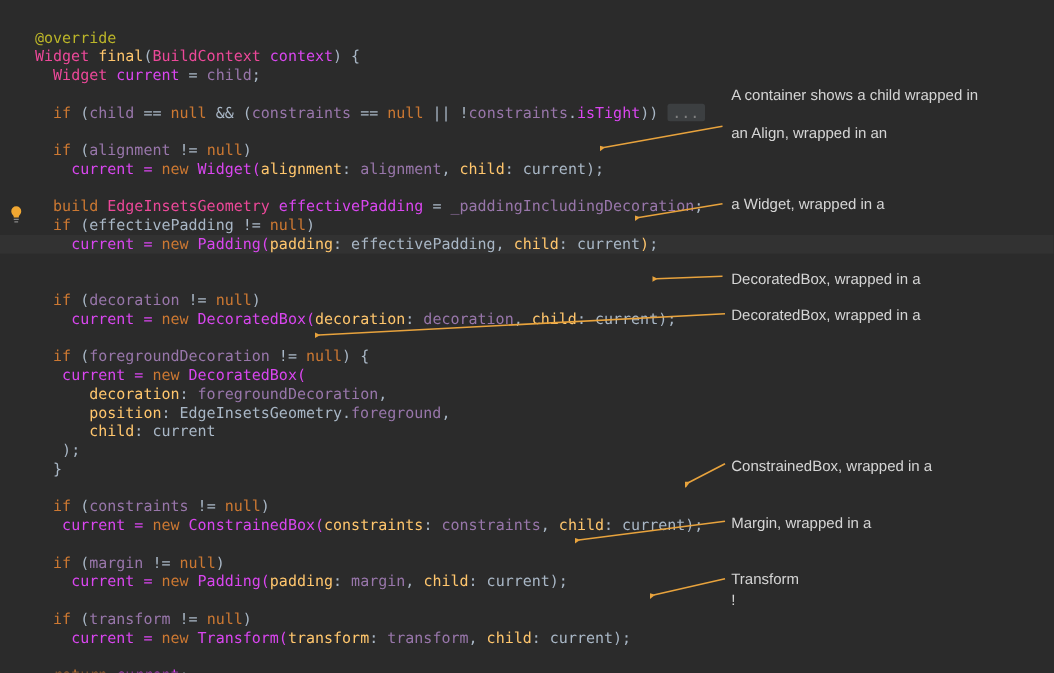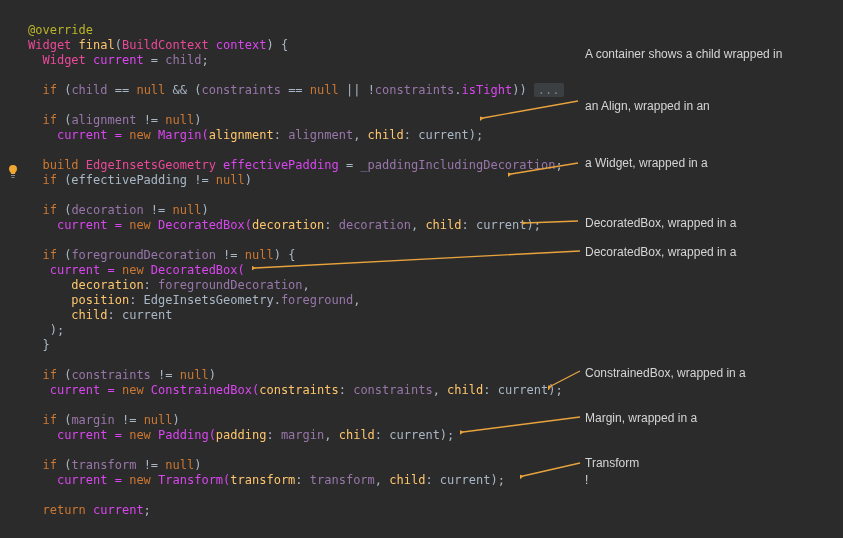--- a/index.html
+++ b/index.html
@@ -48,24 +48,25 @@
 <body>
 
 <div class="code-area">
 <span class="tok-annot">@override</span>
 <span><span class="tok-type">Widget </span><span class="tok-param">final</span><span class="tok-p">(</span><span class="tok-type">BuildContext </span><span class="tok-id">context</span><span class="tok-p">) {</span></span>
 <span><span>  </span><span class="tok-type">Widget </span><span class="tok-id">current</span><span class="tok-p"> = </span><span class="tok-field">child</span><span class="tok-p">;</span></span>
 
 <span><span>  </span><span class="tok-kw">if </span><span class="tok-p">(</span><span class="tok-field">child</span><span class="tok-p"> == </span><span class="tok-kw">null</span><span class="tok-p"> &amp;&amp; (</span><span class="tok-field">constraints</span><span class="tok-p"> == </span><span class="tok-kw">null</span><span class="tok-p"> || !</span><span class="tok-field">constraints</span><span class="tok-p">.</span><span class="tok-id">isTight</span><span class="tok-p">)) </span><span class="tok-fold">...</span></span>
 
 <span><span>  </span><span class="tok-kw">if </span><span class="tok-p">(</span><span class="tok-field">alignment</span><span class="tok-p"> != </span><span class="tok-kw">null</span><span class="tok-p">)</span></span>
-<span><span>    </span><span class="tok-id">current = </span><span class="tok-kw">new </span><span class="tok-id">Margin(</span><span class="tok-param">alignment</span><span class="tok-p">: </span><span class="tok-field">alignment</span><span class="tok-p">, </span><span class="tok-param">child</span><span class="tok-p">: current);</span></span>
+<span><span>    </span><span class="tok-id">current = </span><span class="tok-kw">new </span><span class="tok-id">Widget(</span><span class="tok-param">alignment</span><span class="tok-p">: </span><span class="tok-field">alignment</span><span class="tok-p">, </span><span class="tok-param">child</span><span class="tok-p">: current);</span></span>
 
 <span><span>  </span><span class="tok-kw">build </span><span class="tok-type">EdgeInsetsGeometry </span><span class="tok-id">effectivePadding</span><span class="tok-p"> = </span><span class="tok-field">_paddingIncludingDecoration</span><span class="tok-p">;</span></span>
 <span><span>  </span><span class="tok-kw">if </span><span class="tok-p">(effectivePadding != </span><span class="tok-kw">null</span><span class="tok-p">)</span></span>
+<span class="hl-line"><span>    </span><span class="tok-id">current = </span><span class="tok-kw">new </span><span class="tok-id">Padding(</span><span class="tok-param">padding</span><span class="tok-p">: effectivePadding, </span><span class="tok-param">child</span><span class="tok-p">: current</span><span class="tok-param">)</span><span class="tok-p">;</span></span>
 
 <span><span>  </span><span class="tok-kw">if </span><span class="tok-p">(</span><span class="tok-field">decoration</span><span class="tok-p"> != </span><span class="tok-kw">null</span><span class="tok-p">)</span></span>
 <span><span>    </span><span class="tok-id">current = </span><span class="tok-kw">new </span><span class="tok-id">DecoratedBox(</span><span class="tok-param">decoration</span><span class="tok-p">: </span><span class="tok-field">decoration</span><span class="tok-p">, </span><span class="tok-param">child</span><span class="tok-p">: current);</span></span>
 
 <span><span>  </span><span class="tok-kw">if </span><span class="tok-p">(</span><span class="tok-field">foregroundDecoration</span><span class="tok-p"> != </span><span class="tok-kw">null</span><span class="tok-p">) {</span></span>
 <span><span>   </span><span class="tok-id">current = </span><span class="tok-kw">new </span><span class="tok-id">DecoratedBox(</span></span>
 <span><span>      </span><span class="tok-param">decoration</span><span class="tok-p">: </span><span class="tok-field">foregroundDecoration</span><span class="tok-p">,</span></span>
 <span><span>      </span><span class="tok-param">position</span><span class="tok-p">: EdgeInsetsGeometry.</span><span class="tok-field">foreground</span><span class="tok-p">,</span></span>
 <span><span>      </span><span class="tok-param">child</span><span class="tok-p">: current</span></span>
 <span><span>   </span><span class="tok-p">);</span></span>
@@ -84,21 +85,21 @@
 
 </div>
 
 <svg class="bulb" viewBox="0 0 16 16">
   <path d="M8 1a4 4 0 0 0-4 4c0 1.6.9 2.6 1.6 3.4.4.5.4 1 .4 1.6h4c0-.6 0-1.1.4-1.6C11.1 7.6 12 6.6 12 5a4 4 0 0 0-4-4z" fill="#f0a732"></path>
   <rect x="6" y="11" width="4" height="1" fill="#888"></rect>
   <rect x="6.5" y="13" width="3" height="1" fill="#888"></rect>
 </svg>
 
 <div class="annotations">
-  <div class="annot" style="top:46px">A container shows a child wrapped in</div>
+  <div class="annot" style="top:68px">A container shows a child wrapped in</div>
   <div class="annot" style="top:98px">an Align, wrapped in an</div>
   <div class="annot" style="top:155px">a Widget, wrapped in a</div>
   <div class="annot" style="top:215px">DecoratedBox, wrapped in a</div>
   <div class="annot" style="top:244px">DecoratedBox, wrapped in a</div>
   <div class="annot" style="top:365px">ConstrainedBox, wrapped in a</div>
   <div class="annot" style="top:410px">Margin, wrapped in a</div>
   <div class="annot" style="top:455px">Transform</div>
   <div class="annot" style="top:472px">!</div>
 </div>
 

